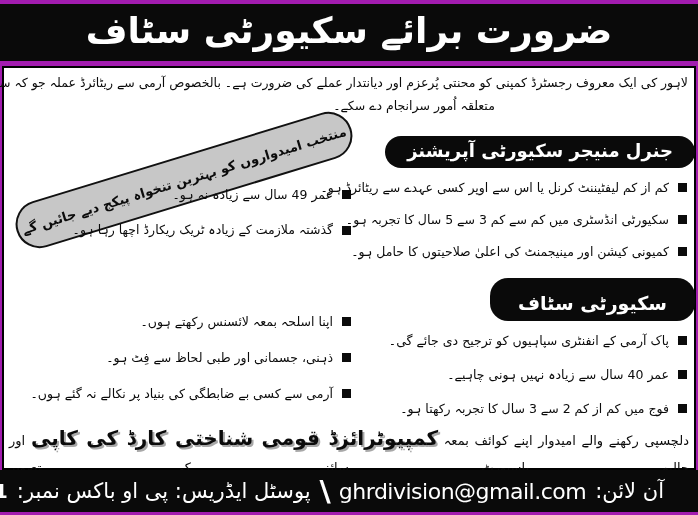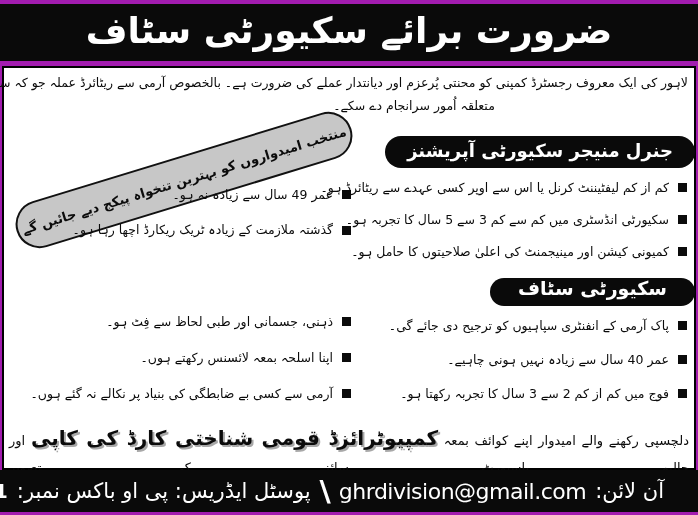--- a/index.html
+++ b/index.html
@@ -40,21 +40,21 @@
   .left-top .brow{margin-bottom:16px;}
   .left-bottom{position:absolute;top:243px;left:5px;width:342px;}
   .left-bottom .brow{margin-bottom:15px;height:21px;}
   
   .col-right{position:absolute;top:66px;left:349px;width:342px;text-align:right;}
   .pill{
     display:inline-block;background:#0a0a0a;color:#fff;border-radius:18px;
     font-weight:bold;padding:5px 22px 7px;line-height:1.1;margin-bottom:9px;text-align:center;
   }
   .pill-gm{font-size:18px;margin-top:2px;}
-  .pill-staff{font-size:19px;margin-top:5px;padding:0 28px 7px;}
+  .pill-staff{font-size:19px;margin-top:5px;padding:15px 28px 7px;}
   .col-right .brow{margin-bottom:11px;height:21px;padding-right:8px;}
   .col-right .brow.staff{margin-bottom:13px;}
   
   .apply{position:absolute;left:5px;right:5px;top:352px;}
   .apply-l1{font-size:13px;text-align:justify;text-align-last:justify;line-height:1.8;}
   .hl{font-weight:800;font-size:20px;text-shadow:2px 2px 0 #a8a8a8;}
   .apply-l2{font-size:13.5px;text-align:center;margin-top:5px;}
   .deadline{font-weight:800;font-size:17px;}
   
   .footer{
@@ -94,25 +94,25 @@
       </div>
       <div class="brow">
         <span class="sq"></span>
         <span class="btxt">گذشتہ ملازمت کے زیادہ ٹریک ریکارڈ اچھا رہا ہو۔</span>
       </div>
     </div>
 
     <div class="left-bottom" dir="rtl">
       <div class="brow">
         <span class="sq"></span>
-        <span class="btxt">ذہنی، جسمانی اور طبی لحاظ سے فِٹ ہو۔</span>
+        <span class="btxt">اپنا اسلحہ بمعہ لائسنس رکھتے ہوں۔</span>
       </div>
       <div class="brow">
         <span class="sq"></span>
-        <span class="btxt">اپنا اسلحہ بمعہ لائسنس رکھتے ہوں۔</span>
+        <span class="btxt">ذہنی، جسمانی اور طبی لحاظ سے فِٹ ہو۔</span>
       </div>
       <div class="brow">
         <span class="sq"></span>
         <span class="btxt">آرمی سے کسی بے ضابطگی کی بنیاد پر نکالے نہ گئے ہوں۔</span>
       </div>
     </div>
 
     <div class="col-right" dir="rtl">
       <div class="pill pill-gm">
         <span>جنرل منیجر سکیورٹی آپریشنز</span>

